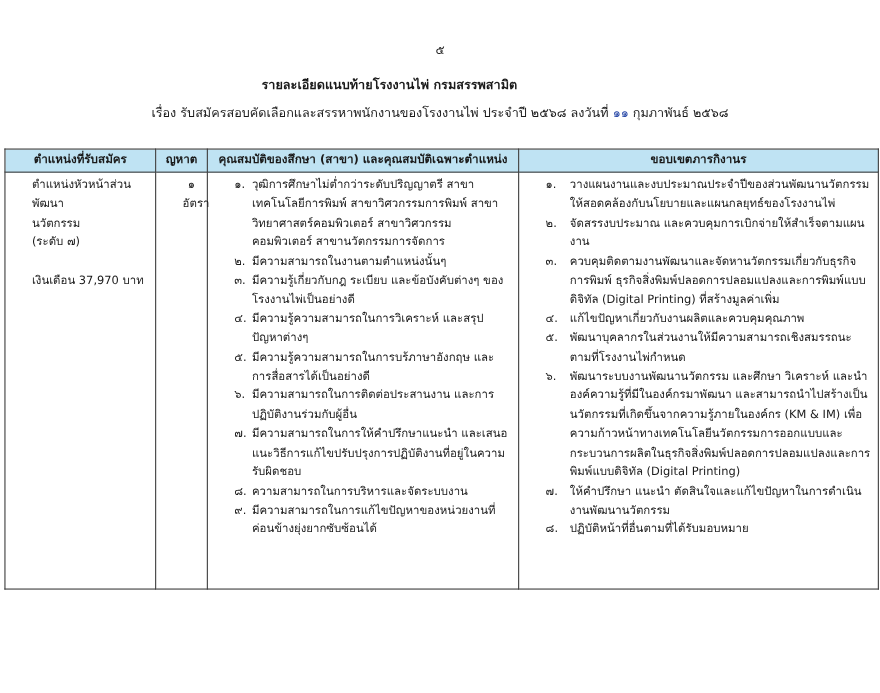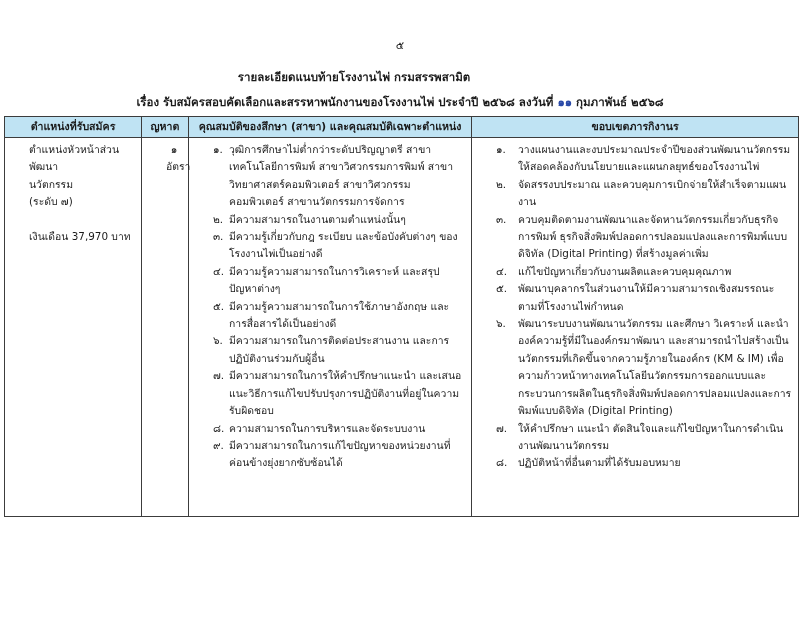--- a/index.html
+++ b/index.html
@@ -32,29 +32,29 @@
       font-size: 11.5px;
       font-weight: bold;
     }
     .doc-subject {
       position: absolute;
       top: 93px;
       left: 0;
       width: 800px;
       text-align: center;
       font-size: 11.5px;
-      font-weight: bold;
+      font-weight: normal;
       white-space: nowrap;
     }
     .doc-subject .day {
       color: #2a4aa8;
     }
     table.positions {
       position: absolute;
-      top: 116px;
+      top: 135px;
       left: 4px;
       width: 794px;
       border-collapse: collapse;
       table-layout: fixed;
       font-size: 10.4px;
       line-height: 17.4px;
       border-radius: 14px;
     }
     table.positions th {
       background: #bfe3f3;
@@ -137,21 +137,21 @@
       <td class="count">
         <p>๑</p>
         <p>อัตรา</p>
       </td>
       <td>
         <ol class="items">
           <li><span class="num">๑.</span><span>วุฒิการศึกษาไม่ต่ำกว่าระดับปริญญาตรี สาขาเทคโนโลยีการพิมพ์ สาขาวิศวกรรมการพิมพ์ สาขาวิทยาศาสตร์คอมพิวเตอร์ สาขาวิศวกรรมคอมพิวเตอร์ สาขานวัตกรรมการจัดการ</span></li>
           <li><span class="num">๒.</span><span>มีความสามารถในงานตามตำแหน่งนั้นๆ</span></li>
           <li><span class="num">๓.</span><span>มีความรู้เกี่ยวกับกฎ ระเบียบ และข้อบังคับต่างๆ ของโรงงานไพ่เป็นอย่างดี</span></li>
           <li><span class="num">๔.</span><span>มีความรู้ความสามารถในการวิเคราะห์ และสรุปปัญหาต่างๆ</span></li>
-          <li><span class="num">๕.</span><span>มีความรู้ความสามารถในการใช้ภาษาอังกฤษ และการสื่อสารได้เป็นอย่างดี</span></li>
+          <li><span class="num">๕.</span><span>มีความรู้ความสามารถในการบร้ภาษาอังกฤษ และการสื่อสารได้เป็นอย่างดี</span></li>
           <li><span class="num">๖.</span><span>มีความสามารถในการติดต่อประสานงาน และการปฏิบัติงานร่วมกับผู้อื่น</span></li>
           <li><span class="num">๗.</span><span>มีความสามารถในการให้คำปรึกษาแนะนำ และเสนอแนะวิธีการแก้ไขปรับปรุงการปฏิบัติงานที่อยู่ในความรับผิดชอบ</span></li>
           <li><span class="num">๘.</span><span>ความสามารถในการบริหารและจัดระบบงาน</span></li>
           <li><span class="num">๙.</span><span>มีความสามารถในการแก้ไขปัญหาของหน่วยงานที่ค่อนข้างยุ่งยากซับซ้อนได้</span></li>
         </ol>
       </td>
       <td>
         <ol class="items duties">
           <li><span class="num">๑.</span><span>วางแผนงานและงบประมาณประจำปีของส่วนพัฒนานวัตกรรม ให้สอดคล้องกับนโยบายและแผนกลยุทธ์ของโรงงานไพ่</span></li>
           <li><span class="num">๒.</span><span>จัดสรรงบประมาณ และควบคุมการเบิกจ่ายให้สำเร็จตามแผนงาน</span></li>

